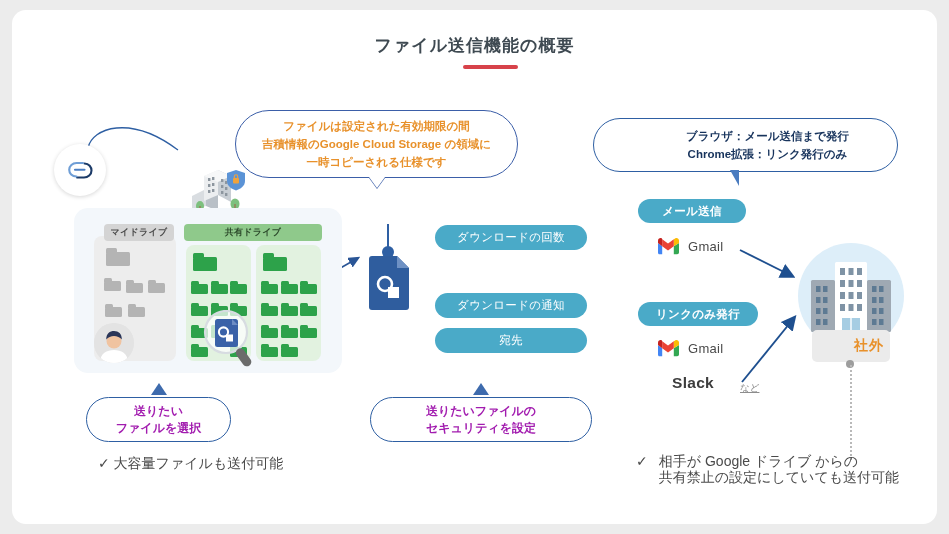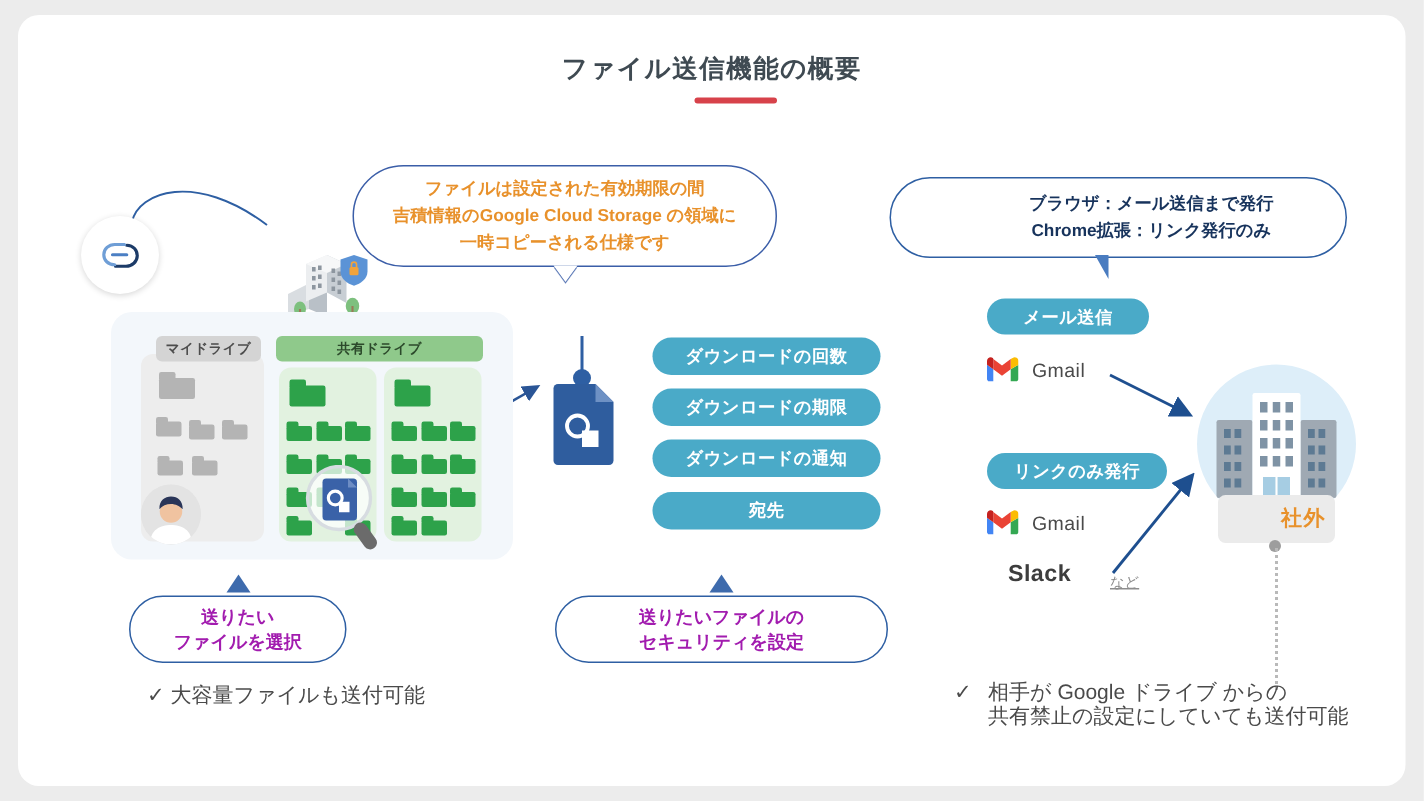--- a/index.html
+++ b/index.html
@@ -146,36 +146,35 @@
   #center-stem { left: 375px; top: 214px; width: 2px; height: 36px; background: #2e5fa3; }
   #center-dot {
     left: 370px; top: 236px; width: 12px; height: 12px;
     border-radius: 50%; background: #2e5fa3;
   }
 
   
   .teal-pill {
     left: 423px; width: 152px; height: 25px;
     background: #4aaac8; border-radius: 13px;
-    color: #ffffff; font-size: 11.5px; font-weight: bold;
+    color: #ffffff; font-size: 11.5px; font-weight: normal;
     display: flex; align-items: center; justify-content: center;
     letter-spacing: .3px;
   }
   #pill-0 { top: 215px; }
   #pill-1 { top: 249px; }
   #pill-2 { top: 283px; }
   #pill-3 { top: 318px; }
 
   
   .sec-pill {
     height: 24px; background: #4aaac8; border-radius: 12px;
     color: #ffffff; font-size: 11.5px; font-weight: bold;
     display: flex; align-items: center; justify-content: center;
     letter-spacing: .3px;
-    margin-left: 20px;
   }
   #sec-mail { left: 626px; top: 189px; width: 108px; }
   #sec-link { left: 626px; top: 292px; width: 120px; }
 
   .app-row { display: flex; align-items: center; gap: 9px; }
   .app-name { font-size: 13px; color: #4a4a4a; letter-spacing: .3px; }
   #app-gmail-1 { left: 645px; top: 228px; }
   #app-gmail-2 { left: 645px; top: 330px; }
   #app-slack  { left: 660px; top: 364px; }
   #app-slack .app-name { font-size: 15.5px; font-weight: bold; color: #3d3d3d; }
@@ -471,21 +470,20 @@
   <div id="center-file" class="abs">
     <svg width="44" height="54" viewBox="0 0 44 54">
       <path d="M2 3 a3 3 0 0 1 3-3 h25 l12 12 v39 a3 3 0 0 1 -3 3 h-34 a3 3 0 0 1 -3 -3 Z" fill="#2f5d9e"></path>
       <path d="M30 0 L42 12 h-12 Z" fill="#6e91c4"></path>
       <circle cx="18" cy="28" r="7" fill="none" stroke="#ffffff" stroke-width="2.6"></circle>
       <rect x="21" y="31" width="11" height="11" fill="#ffffff"></rect>
     </svg>
   </div>
 
   <div id="pill-0" class="teal-pill abs">ダウンロードの回数</div>
-  <div id="pill-1" class="teal-pill abs">ダウンロードの期限</div>
   <div id="pill-2" class="teal-pill abs">ダウンロードの通知</div>
   <div id="pill-3" class="teal-pill abs">宛先</div>
 
   <div id="sec-mail" class="sec-pill abs">メール送信</div>
   <div id="sec-link" class="sec-pill abs">リンクのみ発行</div>
 
   <div id="app-gmail-1" class="app-row abs">
     <svg width="22" height="17" viewBox="0 0 22 17">
       <path d="M1.8 16.2 H5.2 V8.2 L1 5.1 V14 a2.2 2.2 0 0 0 0.8 2.2 Z" fill="#4285f4"></path>
       <path d="M16.8 16.2 H20.2 a1.8 1.8 0 0 0 1.8 -1.8 V5.1 L16.8 8.2 Z" fill="#34a853"></path>

